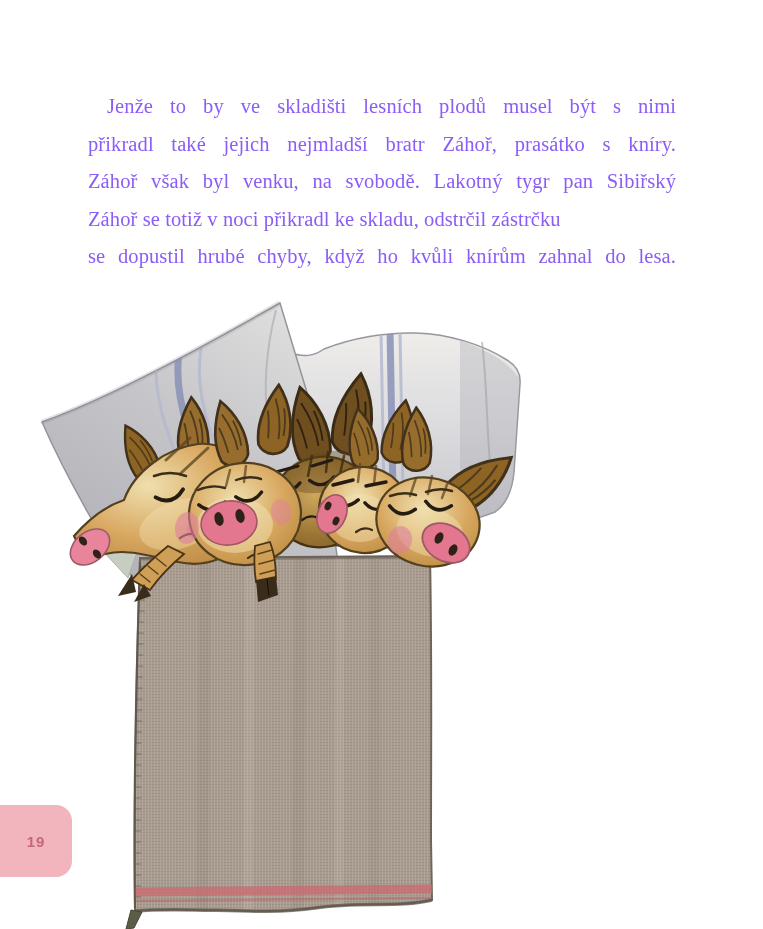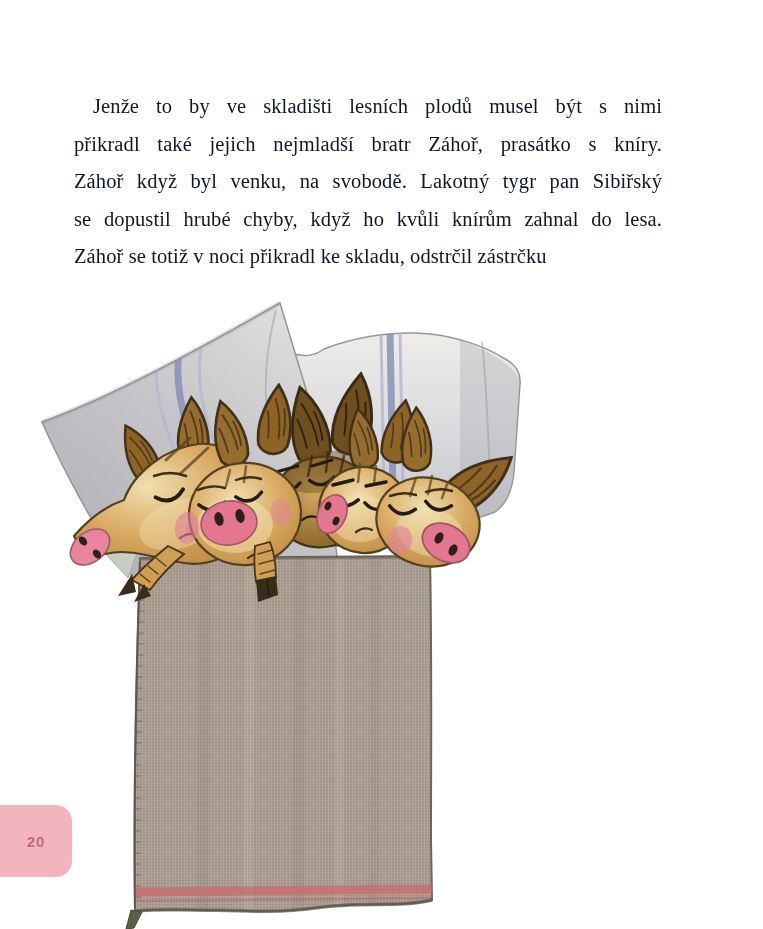--- a/index.html
+++ b/index.html
@@ -1,22 +1,22 @@
 <!DOCTYPE html>
 <html><head>
 <meta charset="utf-8">
 <style>
   html,body{margin:0;padding:0;}
   body{
     width:763px;height:929px;position:relative;background:#ffffff;
     font-family:"Liberation Serif",serif;overflow:hidden;
   }
   .story{
-    position:absolute;left:74px;top:88px;width:588px;
-    font-size:20.5px;line-height:37.5px;color:#0f172a;letter-spacing:0.1px;
+    position:absolute;left:88px;top:88px;width:588px;
+    font-size:20.5px;line-height:37.5px;color:#8b5cf6;letter-spacing:0.1px;
   }
   .story .line{white-space:normal;}
   .story .j{text-align:justify;text-align-last:justify;}
   .story .indent{text-indent:19px;}
   .illu{
     position:absolute;left:30px;top:300px;width:500px;height:629px;margin:0;
   }
   .badge{
     position:absolute;left:0;top:805px;width:72px;height:72px;
     background:#f2b5bd;border-radius:0 16px 16px 0;
@@ -26,23 +26,23 @@
   }
 </style>
 </head>
 <body>
 
 <main>
 
   <section class="story">
     <div class="line j indent">Jenže to by ve skladišti lesních plodů musel být s nimi</div>
     <div class="line j">přikradl také jejich nejmladší bratr Záhoř, prasátko s kníry.</div>
-    <div class="line j">Záhoř když byl venku, na svobodě. Lakotný tygr pan Sibiřský</div>
+    <div class="line j">Záhoř však byl venku, na svobodě. Lakotný tygr pan Sibiřský</div>
+    <div class="line">Záhoř se totiž v noci přikradl ke skladu, odstrčil zástrčku</div>
     <div class="line j">se dopustil hrubé chyby, když ho kvůli knírům zahnal do lesa.</div>
-    <div class="line">Záhoř se totiž v noci přikradl ke skladu, odstrčil zástrčku</div>
   </section>
 
   <figure class="illu">
   <svg width="500" height="629" viewBox="0 0 500 629" xmlns="http://www.w3.org/2000/svg">
     <defs>
       <linearGradient id="gPL" gradientUnits="userSpaceOnUse" x1="250" y1="0" x2="60" y2="280">
         <stop offset="0" stop-color="#e0dfde"></stop>
             <stop offset="0.45" stop-color="#c6c5c9"></stop>
             <stop offset="1" stop-color="#b1b0b7"></stop>
       </linearGradient>
@@ -239,16 +239,16 @@
       <path d="M360,196 Q374,191 386,195 M396,192 Q410,187 422,191" stroke="#3c2e18" stroke-width="2.4" fill="none" stroke-linecap="round"></path>
       <ellipse cx="370" cy="240" rx="12" ry="14" transform="rotate(10 370 240)" fill="#df7f9c" opacity="0.6"></ellipse>
       <ellipse cx="416" cy="243" rx="25" ry="18" transform="rotate(28 416 243)" fill="#e2778f" stroke="#a05767" stroke-width="1.8"></ellipse>
       <ellipse cx="409" cy="238" rx="4" ry="6" transform="rotate(28 409 238)" fill="#2e2118"></ellipse>
       <ellipse cx="423" cy="250" rx="4" ry="6" transform="rotate(28 423 250)" fill="#2e2118"></ellipse>
     </g>
   </svg>
   </figure>
 
   <div class="badge">
-    <span>20</span>
+    <span>19</span>
   </div>
 
 </main>
 
 </body></html>

